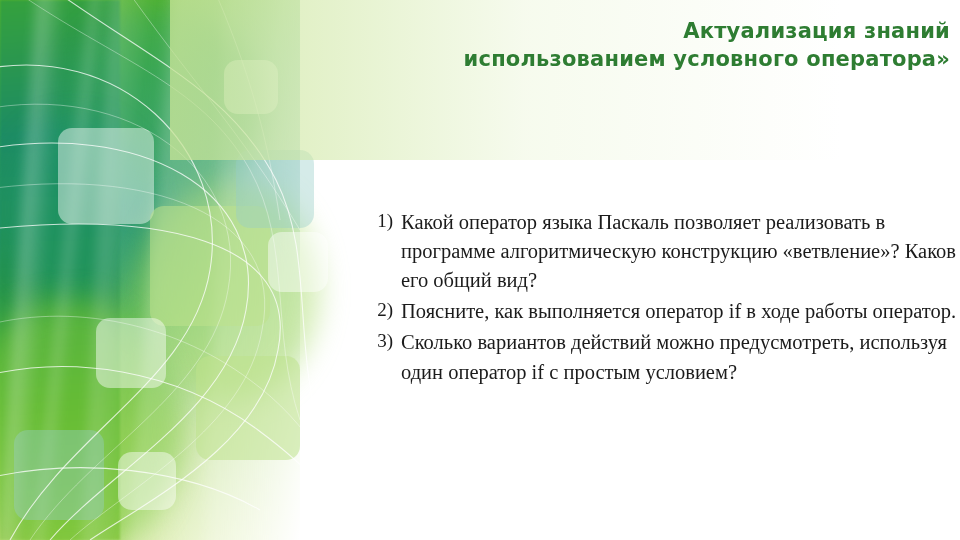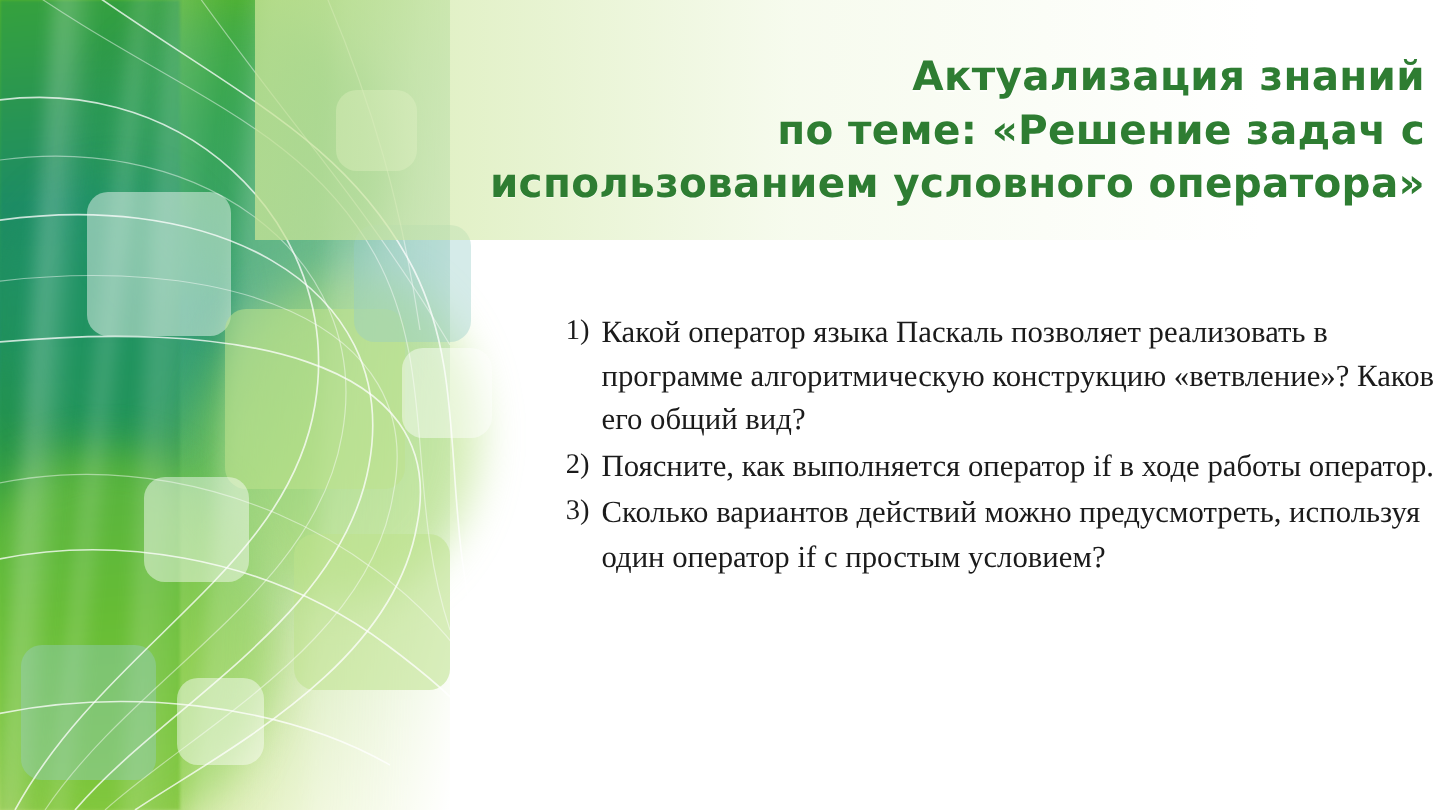--- a/index.html
+++ b/index.html
@@ -103,26 +103,26 @@
     top: 0;
     width: 790px;
     height: 160px;
     background: linear-gradient(to right, rgba(200,228,150,0.75), rgba(230,243,205,0.35) 45%, rgba(255,255,255,0) 85%);
   }
 
   
   .title {
     position: absolute;
     left: 90px;
-    top: 34px;
+    top: 18px;
     width: 860px;
     text-align: right;
     color: #2e7d32;
     font-weight: bold;
-    font-size: 27px;
+    font-size: 21px;
     line-height: 1.32;
     letter-spacing: .2px;
     text-shadow: 0 1px 0 rgba(255,255,255,.6);
   }
   .title .l1 { display: block; }
   .title .l2 { display: block; }
   .title .l3 { display: block; }
 
   ol.questions {
     position: absolute;
@@ -200,21 +200,20 @@
       <path class="thin" d="M120,-20 C190,80 240,130 300,230"></path>
       <path d="M-20,480 C80,455 190,470 260,510"></path>
       <path class="thin" d="M210,-20 C250,70 268,140 280,220"></path>
     </svg>
 
     <div class="top-wash"></div>
   </div>
 
   <div class="title">
     <span class="l1">Актуализация знаний</span>
-    <span class="l2">по теме: «Решение задач с</span>
     <span class="l3">использованием условного оператора»</span>
   </div>
 
   <ol class="questions">
     <li>Какой оператор языка Паскаль позволяет реализовать в программе алгоритмическую конструкцию «ветвление»? Каков его общий вид?</li>
     <li>Поясните, как выполняется оператор if в ходе работы оператор.</li>
     <li>Сколько вариантов действий можно предусмотреть, используя один оператор if с простым условием?</li>
   </ol>
 
 </div>

